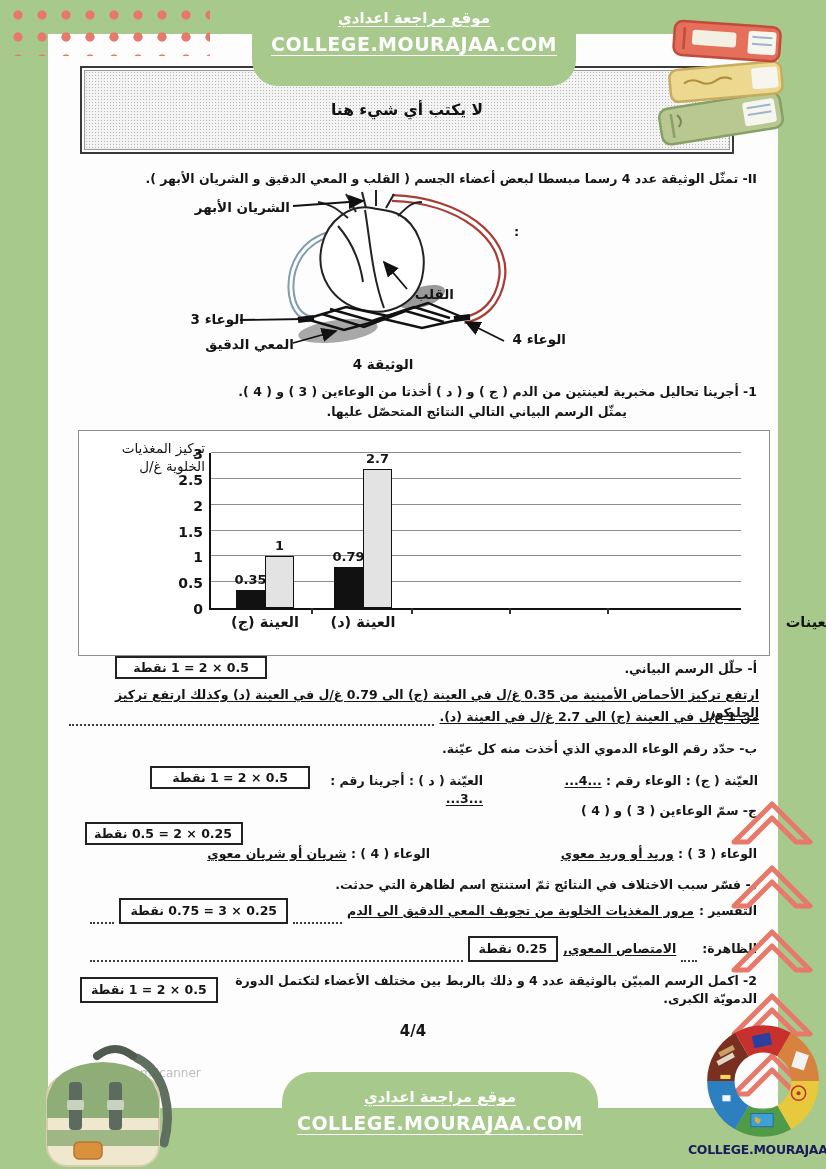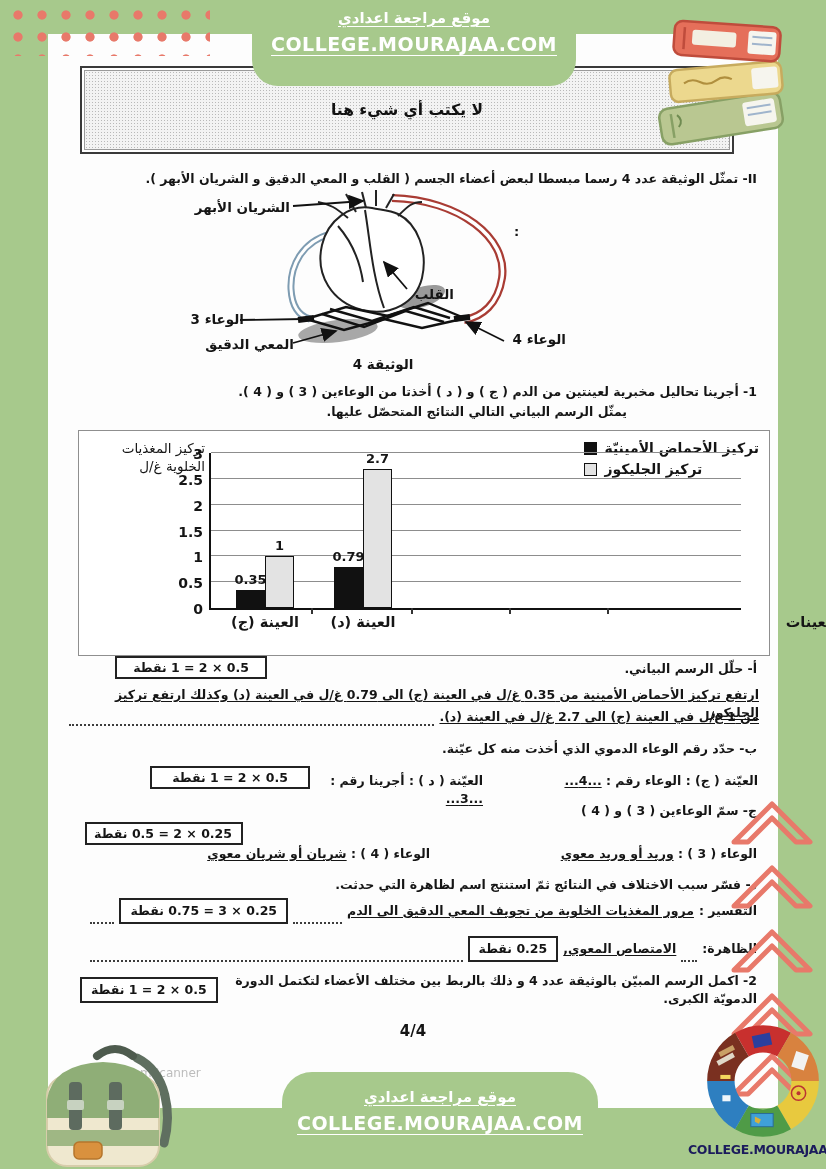--- a/index.html
+++ b/index.html
@@ -159,30 +159,20 @@
 <div class="abs dlabel rtl" style="left:192px;top:336px;width:102px">المعي الدقيق</div>
 <div class="abs dlabel rtl" style="left:502px;top:331px;width:64px">الوعاء 4</div>
 <div class="abs caption" style="left:350px;top:356px;width:66px;text-align:center">الوثيقة 4</div>
 <div class="abs colon">:</div>
 
 <div class="abs line rtl q1a">1- أجرينا تحاليل مخبرية  لعينتين من الدم ( ج ) و ( د ) أخذتا من الوعاءين ( 3 ) و ( 4 ).</div>
 <div class="abs line rtl q1b">يمثّل الرسم البياني التالي النتائج المتحصّل عليها.</div>
 
 <div class="abs chart">
   <div class="ylab">تركيز المغذيات الخلوية غ/ل</div>
-  <div class="legend">
-      <div class="lrow">
-        <span class="lswatch" style="background: rgb(17, 17, 17);"></span>
-        <span class="ltext">تركيز الأحماض الأمينيّة</span>
-      </div>
-      <div class="lrow">
-        <span class="lswatch" style="background: rgb(227, 227, 227);"></span>
-        <span class="ltext">تركيز الجليكوز</span>
-      </div>
-    </div>
   <div class="plot">
     <div class="xlab">العينات</div>
   <div class="ytick" style="bottom: -9px;">0</div>
       <div class="gridline" style="bottom: 25.8333px;"></div>
       <div class="ytick" style="bottom: 16.8333px;">0.5</div>
       <div class="gridline" style="bottom: 51.6667px;"></div>
       <div class="ytick" style="bottom: 42.6667px;">1</div>
       <div class="gridline" style="bottom: 77.5px;"></div>
       <div class="ytick" style="bottom: 68.5px;">1.5</div>
       <div class="gridline" style="bottom: 103.333px;"></div>

